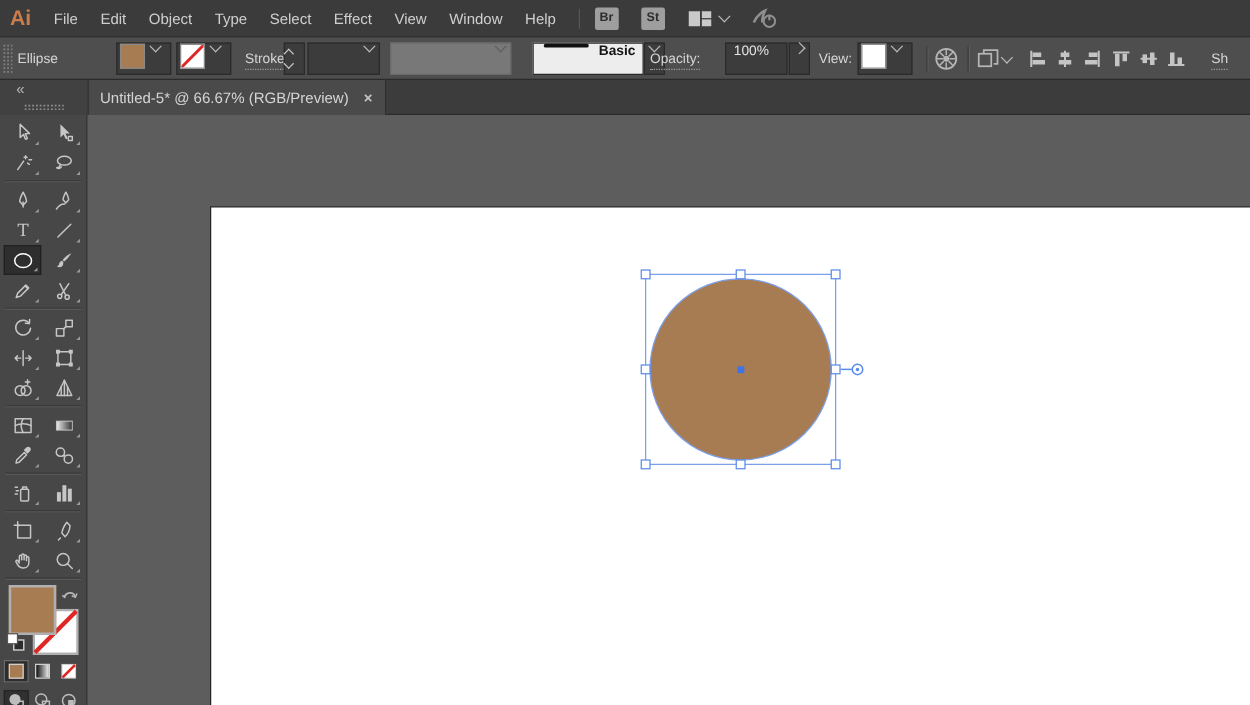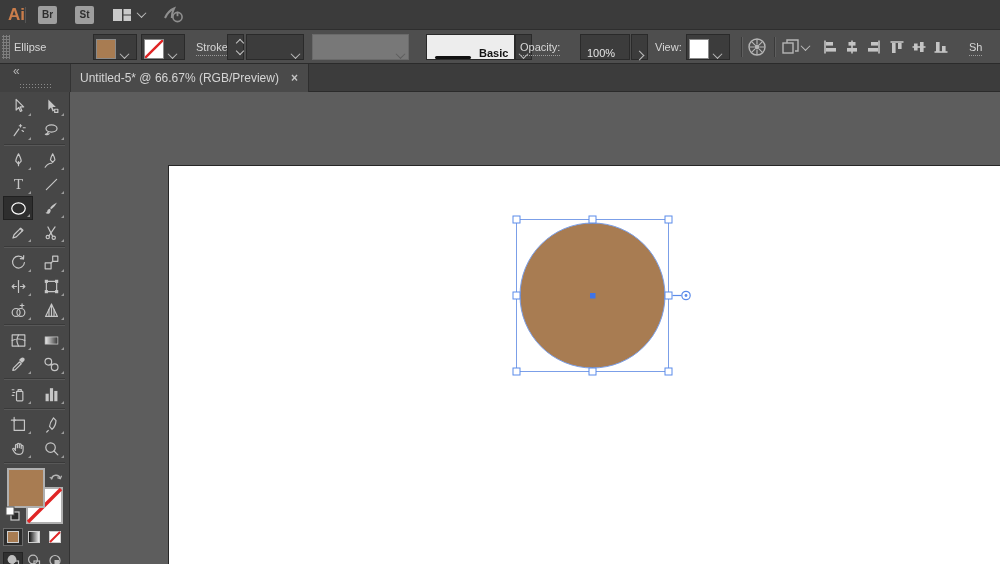--- a/index.html
+++ b/index.html
@@ -20,21 +20,21 @@
         border-bottom:1.6px solid #bdbdbd;transform:rotate(45deg) translate(-1px,-1px);}
   
   .controlbar{position:absolute;left:0;top:30px;width:1000px;height:34px;background:#4e4e4e;
               border-bottom:1px solid #2b2b2b;box-sizing:border-box;}
   .cb-abs{position:absolute;}
   .cb-label{font-size:11px;color:#d6d6d6;line-height:34px;}
   .cb-link{border-bottom:1px dotted #9a9a9a;line-height:15px;top:10px;}
   .grip-v{left:2px;top:5px;width:8px;height:24px;
           background-image:radial-gradient(#7e7e7e 1px,transparent 1.1px);background-size:3px 3px;}
   .cb-box{background:#3c3c3c;border:1px solid #2a2a2a;box-sizing:border-box;height:26px;top:4px;
-          display:flex;align-items:flex-end;}
+          display:flex;align-items:flex-start;}
   .swatch20{width:20px;height:20px;box-sizing:border-box;border:1px solid #8a8a8a;}
   .chev-cell{width:16px;display:flex;justify-content:center;}
   .stepper{flex-direction:column;justify-content:center;width:17px;}
   .stepper i{display:block;width:5px;height:5px;border-right:1.4px solid #c4c4c4;border-bottom:1.4px solid #c4c4c4;}
   .step-up{transform:rotate(-135deg);margin-bottom:2px;}
   .step-dn{transform:rotate(45deg);}
   .disabled-dd{background:#787878;border:1px solid #6a6a6a;}
   .disabled-dd .chev{border-color:#5e5e5e;}
   .brush-dd{background:#ededed;border:1px solid #2a2a2a;color:#141414;}
   .brush-line{width:36px;height:3px;background:#111;margin:0 8px 0 8px;border-radius:2px;}
@@ -80,20 +80,31 @@
   .canvas{position:absolute;left:70px;top:92px;width:930px;height:472px;background:#5d5d5d;}
   .canvas svg{position:absolute;left:0;top:0;}
 </style>
 </head>
 <body>
 
 <div class="app">
 
   <div class="menubar">
     <div class="ai-logo">Ai</div>
+    <div class="menu-items">
+      <span>File</span>
+      <span>Edit</span>
+      <span>Object</span>
+      <span>Type</span>
+      <span>Select</span>
+      <span>Effect</span>
+      <span>View</span>
+      <span>Window</span>
+      <span>Help</span>
+    </div>
     <div class="mb-sep"></div>
     <div class="sq-btn">Br</div>
     <div class="sq-btn">St</div>
     <div class="mb-icon">
       <svg width="20" height="16" viewBox="0 0 20 16">
         <rect x="1" y="2" width="9" height="12" fill="#c9c9c9"></rect>
         <rect x="11.5" y="2" width="7.5" height="5.5" fill="#c9c9c9"></rect>
         <rect x="11.5" y="8.5" width="7.5" height="5.5" fill="#c9c9c9"></rect>
       </svg>
     </div>

